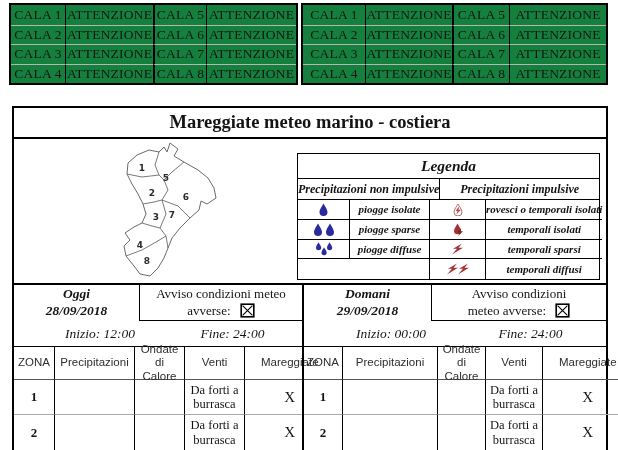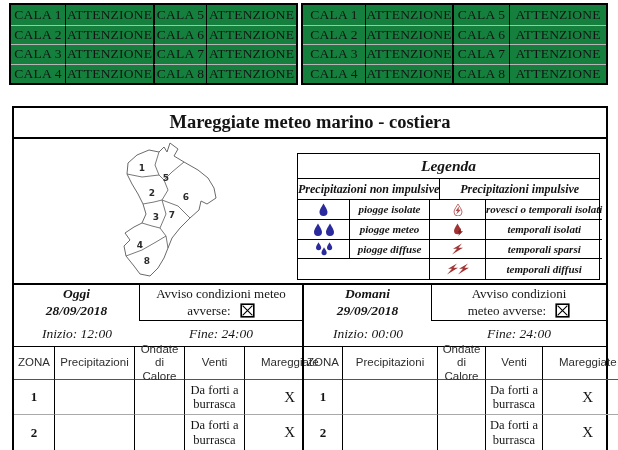--- a/index.html
+++ b/index.html
@@ -85,21 +85,21 @@
   }
   .advisory-cell {
     flex: 1; border-bottom: 1px solid #000;
     display: flex; align-items: center; justify-content: center;
     text-align: center; font-weight: normal; font-size: 13px;
     padding: 0 8px; line-height: 1.3;
   }
   #day1 .advisory-cell { padding: 0 30px; }
   .checkbox-svg { vertical-align: -3px; margin-left: 6px; }
 
-  .times-row { height: 25px; display: flex; font-style: italic; font-size: 13.5px; }
+  .times-row { height: 25px; display: flex; font-style: italic; font-size: 13.5px; padding-left: 23px; }
   .t-left  { flex: 0 0 126px; display: flex; align-items: center; justify-content: center; }
   .t-right { flex: 1; display: flex; align-items: center; justify-content: center; }
 
   .zone-table { flex: 1; display: grid; border-top: 1px solid #000; grid-template-rows: 33px 35px 35px; }
   .zt-left  { grid-template-columns: 40px 80px 50px 60px 1fr; }
   .zt-right { grid-template-columns: 38px 95px 48px 57px 1fr; }
   .zone-table > div {
     display: flex; align-items: center; justify-content: center;
     text-align: center; border-left: 1px solid #000;
   }
@@ -212,21 +212,21 @@
           </svg>
         </div>
         <div class="bl">rovesci o temporali isolati</div>
 
         <div>
           <svg width="22" height="13" viewBox="0 0 22 13">
             <path d="M5,0.5 C4,2.5 1,6.5 1,9 a4,4 0 0 0 8,0 C9,6.5 6,2.5 5,0.5 Z" fill="#2b2b9e"></path>
             <path d="M17,0.5 C16,2.5 13,6.5 13,9 a4,4 0 0 0 8,0 C21,6.5 18,2.5 17,0.5 Z" fill="#2b2b9e"></path>
           </svg>
         </div>
-        <div class="bl">piogge meteo</div>
+        <div class="bl">piogge sparse</div>
         <div class="bl">
           <svg width="12" height="13" viewBox="0 0 12 13">
             <path d="M5.5,0.5 C4.7,2.3 2,5.5 2,7.8 a3.5,3.5 0 0 0 7,0 C9,5.5 6.3,2.3 5.5,0.5 Z" fill="#a33434"></path>
             <path d="M9,5 L5.5,9.5 L7.6,9.5 L6.2,13 L11,8.3 L8.6,8.3 Z" fill="#7d1f1f"></path>
           </svg>
         </div>
         <div class="bl">temporali isolati</div>
 
         <div>
           <svg width="18" height="14" viewBox="0 0 18 14">

